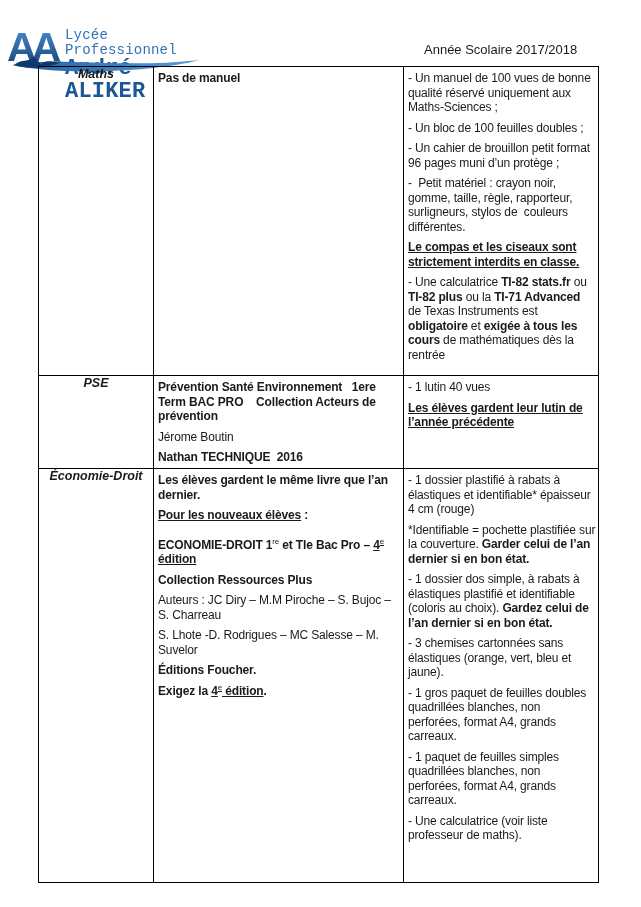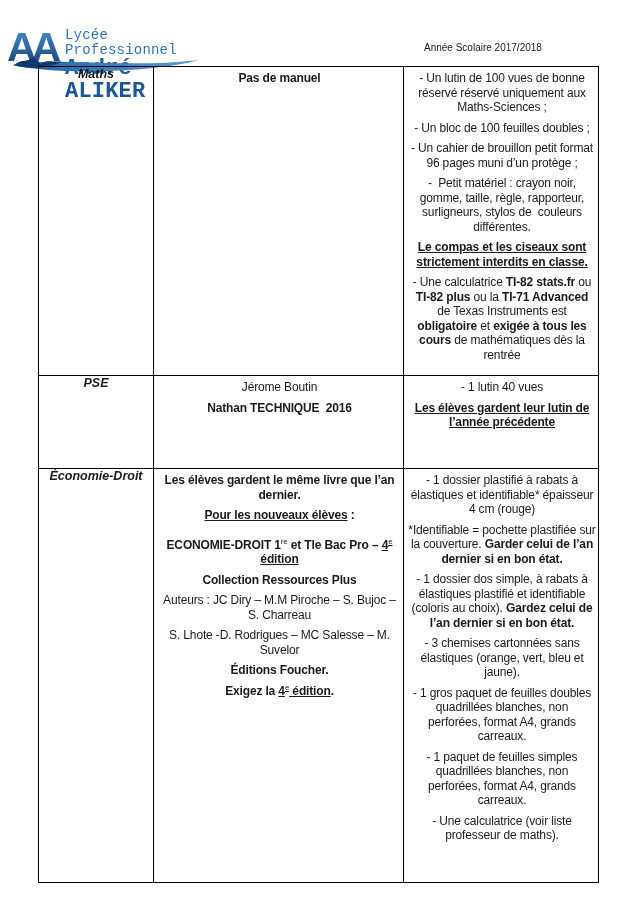--- a/index.html
+++ b/index.html
@@ -6,33 +6,33 @@
   body{width:641px;height:907px;position:relative;font-family:"Liberation Sans",sans-serif;color:#1a1a1a;overflow:hidden;}
 
   
   .header{position:absolute;left:0;top:12px;width:627px;height:66px;}
   .logo{position:absolute;left:8px;top:12px;width:200px;height:50px;}
   .logo-mono{position:absolute;left:0;top:2px;}
   .logo-text{position:absolute;left:57px;top:4px;line-height:1.05;font-family:Liberation Mono, monospace;}
   .logo-line1{font-size:14px;color:var(--type-color,#2e74b5);letter-spacing:0.2px;}
   .logo-line2{font-size:22px;font-weight:bold;color:var(--name-color,#1d5696);letter-spacing:0.2px;}
   .swoosh{position:absolute;left:2px;top:30px;}
-  .year{position:absolute;left:424px;top:30px;font-size:10px;color:#1a1a1a;}
+  .year{position:absolute;left:424px;top:30px;font-size:13px;color:#1a1a1a;}
 
   
   .doc-table{
     position:absolute;left:38px;top:66px;
     display:grid;
     grid-template-columns:115px 250px 195px;
     grid-template-rows:309px 93px 414px;
     border-top:1.5px solid #000;border-left:1.5px solid #000;
   }
   .cell{border-right:1.5px solid #000;border-bottom:1.5px solid #000;box-sizing:border-box;overflow:hidden;}
   .cell.subject{display:flex;justify-content:center;font-weight:bold;font-size:12.5px;font-style:italic;}
-  .cell.content{font-size:12px;line-height:14.5px;letter-spacing:-0.15px;padding:4px 2px 0 4px;text-align:center;}
+  .cell.content{font-size:12px;line-height:14.5px;letter-spacing:-0.15px;padding:4px 2px 0 4px;}
   .para{margin:0 0 6px 0;}
   .para.gap-top{margin-top:15px;}
   .para span.b{font-weight:bold;}
   .para span.u,.para sup.u{text-decoration:underline;margin-top:46px;}
   .para sup{font-size:8px;line-height:0;vertical-align:super;}
 </style>
 </head>
 <body>
 
 <div class="page">
@@ -68,32 +68,33 @@
 
   <div class="doc-table">
 
     <div class="cell subject">
       <span>Maths</span>
     </div>
     <div class="cell content">
         <div class="para"><span class="b">Pas de manuel</span></div>
       </div>
     <div class="cell content">
-        <div class="para"><span>- Un lutin de 100 vues de bonne réservé réservé uniquement aux Maths-Sciences ;</span></div>
+        <div class="para"><span>- Un manuel de 100 vues de bonne qualité réservé uniquement aux Maths-Sciences ;</span></div>
         <div class="para"><span>- Un bloc de 100 feuilles doubles ;</span></div>
         <div class="para"><span>- Un cahier de brouillon petit format 96 pages muni d’un protège ;</span></div>
         <div class="para"><span>-&nbsp; Petit matériel : crayon noir, gomme, taille, règle, rapporteur, surligneurs, stylos de&nbsp; couleurs différentes.</span></div>
         <div class="para"><span class="b u">Le compas et les ciseaux sont strictement interdits en classe.</span></div>
         <div class="para"><span>- Une calculatrice </span><span class="b">TI-82 stats.fr</span><span> ou </span><span class="b">TI-82 plus</span><span> ou la </span><span class="b">TI-71 Advanced</span><span> de Texas Instruments est </span><span class="b">obligatoire</span><span> et </span><span class="b">exigée à tous les cours</span><span> de mathématiques dès la rentrée</span></div>
       </div>
 
     <div class="cell subject">
       <span>PSE</span>
     </div>
     <div class="cell content">
+        <div class="para"><span class="b">Prévention Santé Environnement&nbsp;&nbsp; 1ere Term BAC PRO&nbsp;&nbsp;&nbsp; Collection Acteurs de prévention</span></div>
         <div class="para"><span>Jérome Boutin</span></div>
         <div class="para"><span class="b">Nathan TECHNIQUE&nbsp; 2016</span></div>
       </div>
     <div class="cell content">
         <div class="para"><span>- 1 lutin 40 vues</span></div>
         <div class="para"><span class="b u">Les élèves gardent leur lutin de l’année précédente</span></div>
       </div>
 
     <div class="cell subject">
       <span>Économie-Droit</span>

